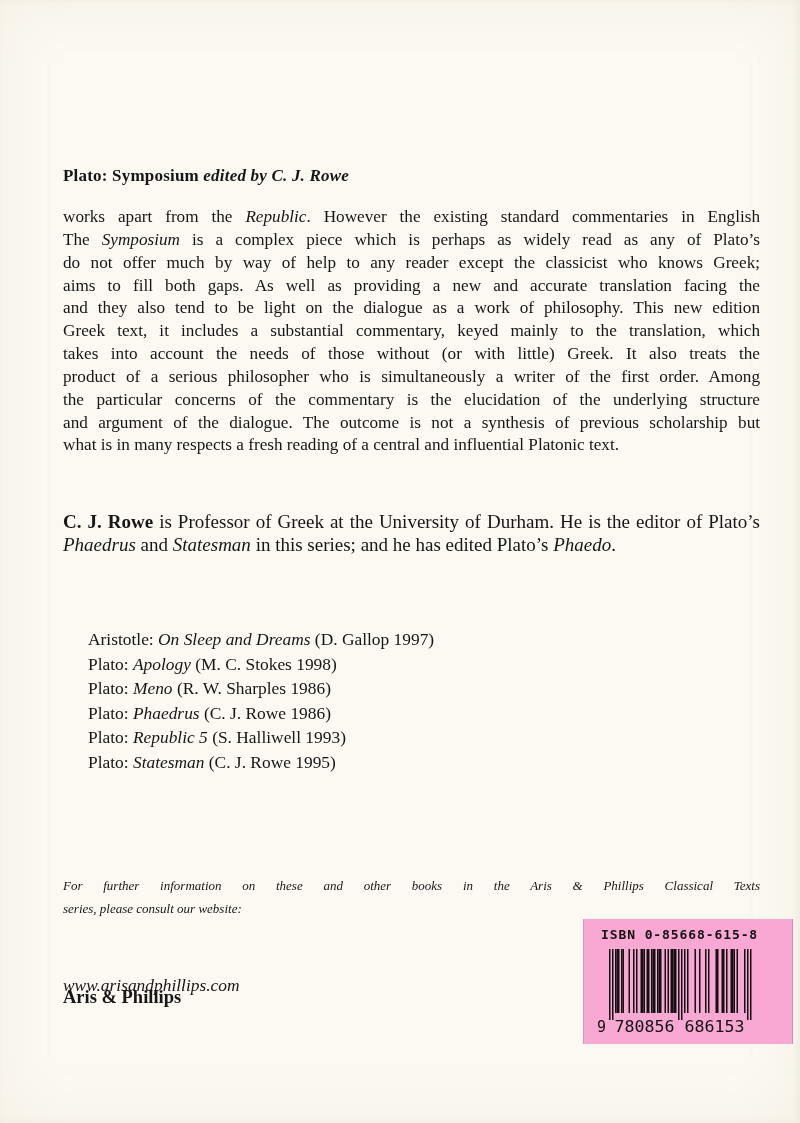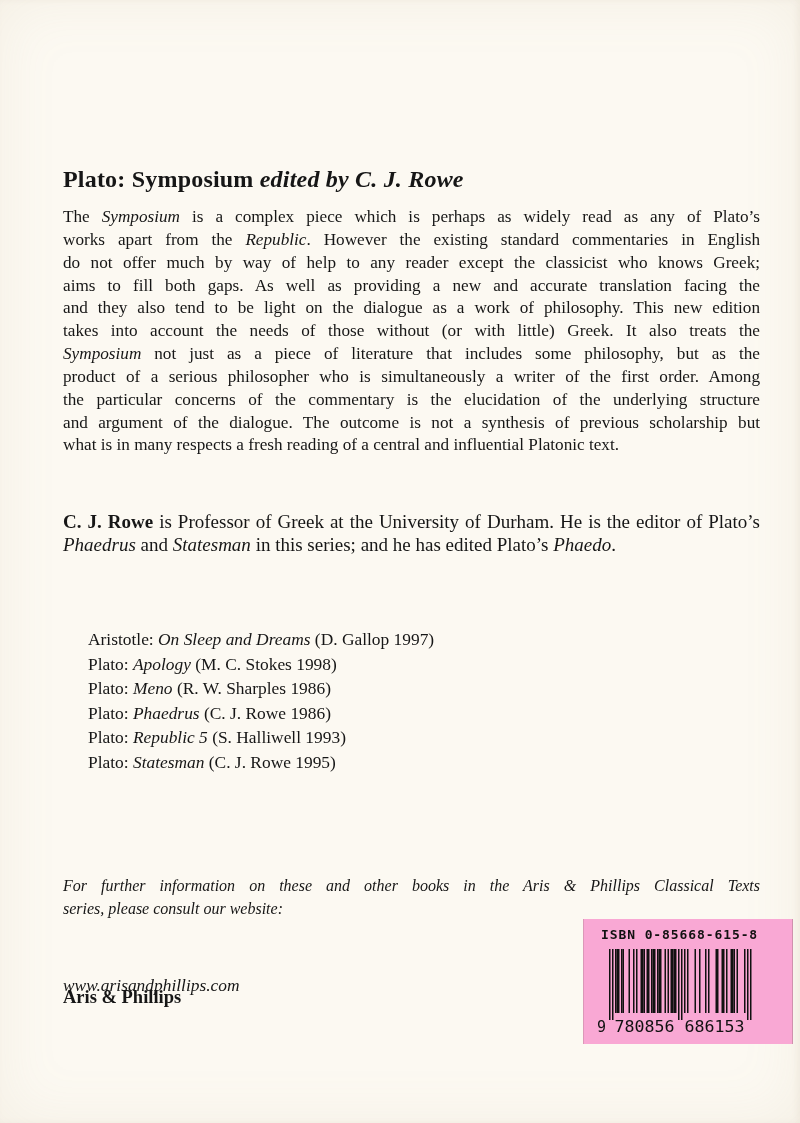--- a/index.html
+++ b/index.html
@@ -12,26 +12,26 @@
     color:#161616;
     font-family:"Liberation Serif", serif;
     overflow:hidden;
   }
   .series-header {
     position:absolute; left:63px; top:131px;
     font-size:16px; font-variant:small-caps; letter-spacing:0.6px;
   }
   .title {
     position:absolute; left:63px; top:166px; margin:0;
-    font-size:24px; font-weight:bold; letter-spacing:0.2px;
+    font-size:17px; font-weight:bold; letter-spacing:0.2px;
   }
   .blurb   { position:absolute; left:63px; top:206px; width:697px; font-size:17.2px; line-height:22.85px; }
   .bio     { position:absolute; left:63px; top:511px; width:697px; font-size:19px; line-height:22.85px; }
   .booklist{ position:absolute; left:88px; top:627px; width:620px; font-size:17.4px; line-height:24.55px; }
-  .footnote{ position:absolute; left:63px; top:874px; width:697px; font-size:16px; line-height:23.2px; font-style:italic; }
+  .footnote{ position:absolute; left:63px; top:874px; width:697px; font-size:13px; line-height:23.2px; font-style:italic; }
   .website { position:absolute; left:63px; top:943px; font-size:17.4px; font-style:italic;margin-top:32px; }
   .publisher { position:absolute; left:63px; top:985px; font-size:18.5px; font-weight:bold; line-height:25.5px; }
   .just > div { text-align:justify; text-align-last:justify; }
   .just > div:last-child { text-align-last:left; }
   .rl i { font-style:italic; }
   .rl b { font-weight:bold; }
   .title i { font-style:italic; }
   .barcode-label {
     position:absolute; left:583px; top:919px; width:208px; height:125px;
     background:#f9a8d4;
@@ -48,27 +48,27 @@
 </style>
 </head>
 <body>
 
 <div class="page">
 
 
   <h1 class="title rl">Plato: Symposium <i>edited by C. J. Rowe</i></h1>
 
   <div class="blurb just">
+      <div class="rl">works apart from the <i>Republic</i>. However the existing standard commentaries in English</div>
       <div class="rl">The <i>Symposium</i> is a complex piece which is perhaps as widely read as any of Plato’s</div>
-      <div class="rl">works apart from the <i>Republic</i>. However the existing standard commentaries in English</div>
       <div class="rl">do not offer much by way of help to any reader except the classicist who knows Greek;</div>
       <div class="rl">aims to fill both gaps. As well as providing a new and accurate translation facing the</div>
       <div class="rl">and they also tend to be light on the dialogue as a work of philosophy. This new edition</div>
+      <div class="rl">Greek text, it includes a substantial commentary, keyed mainly to the translation, which</div>
       <div class="rl">takes into account the needs of those without (or with little) Greek. It also treats the</div>
-      <div class="rl"><i>Symposium</i> not just as a piece of literature that includes some philosophy, but as the</div>
       <div class="rl">product of a serious philosopher who is simultaneously a writer of the first order. Among</div>
       <div class="rl">the particular concerns of the commentary is the elucidation of the underlying structure</div>
       <div class="rl">and argument of the dialogue. The outcome is not a synthesis of previous scholarship but</div>
       <div class="rl">what is in many respects a fresh reading of a central and influential Platonic text.</div>
     </div>
 
   <div class="bio just">
       <div class="rl"><b>C. J. Rowe</b> is Professor of Greek at the University of Durham. He is the editor of Plato’s</div>
       <div class="rl"><i>Phaedrus</i> and <i>Statesman</i> in this series; and he has edited Plato’s <i>Phaedo</i>.</div>
     </div>

